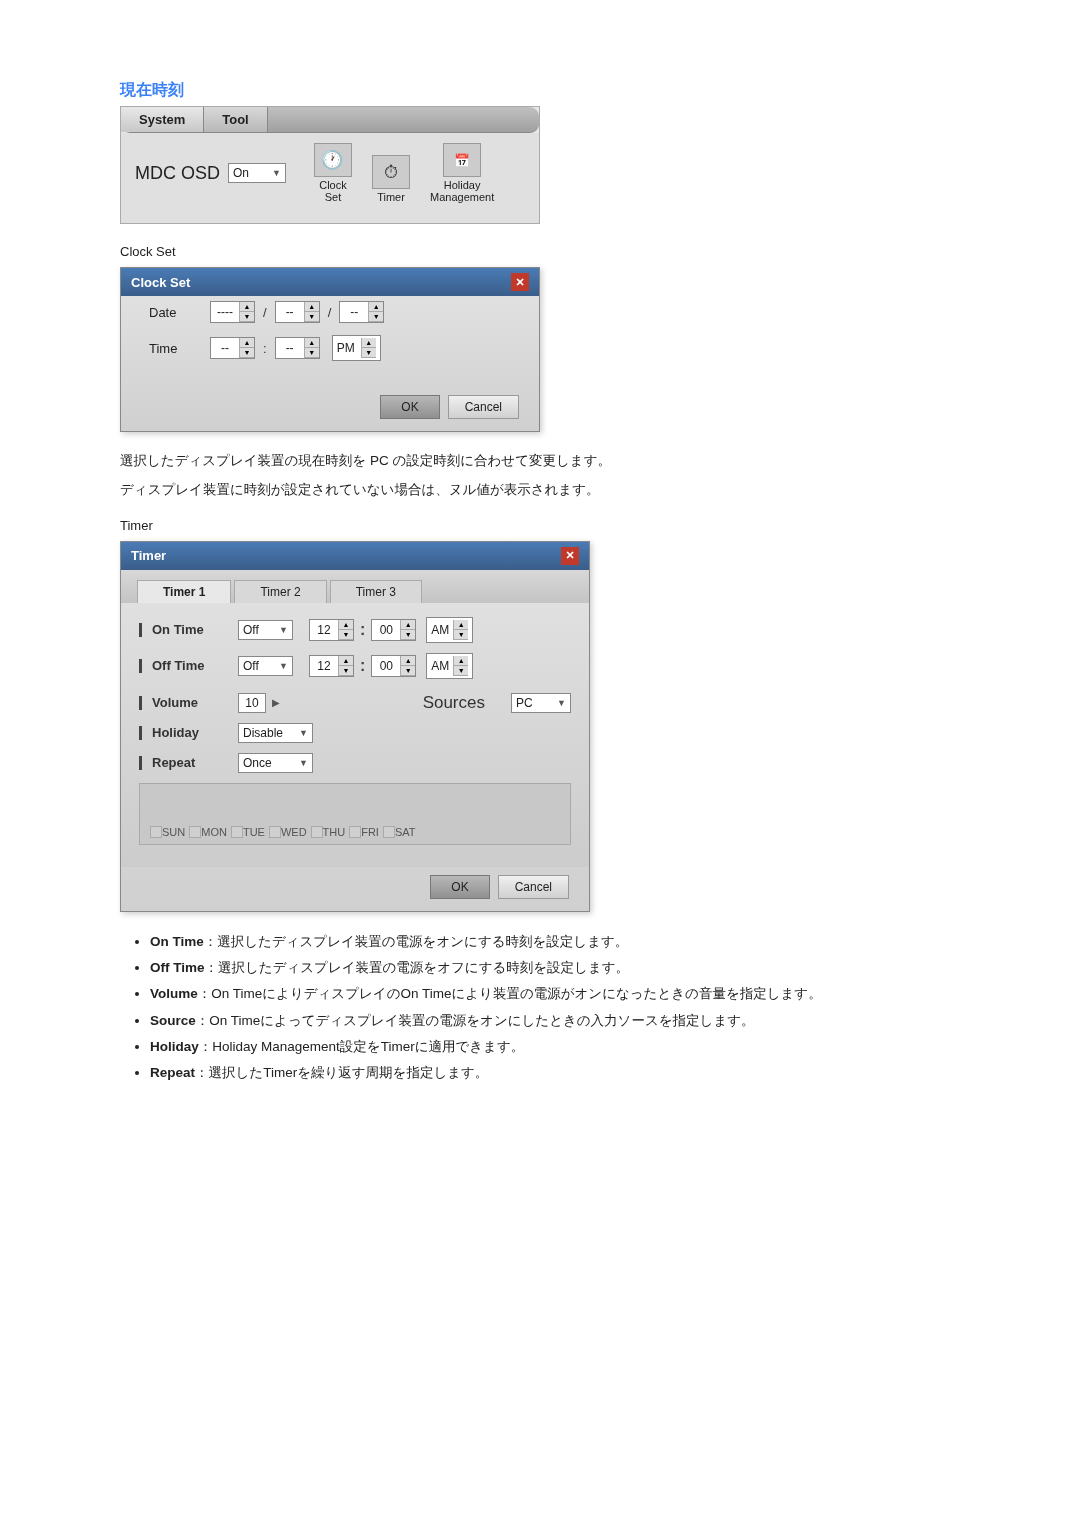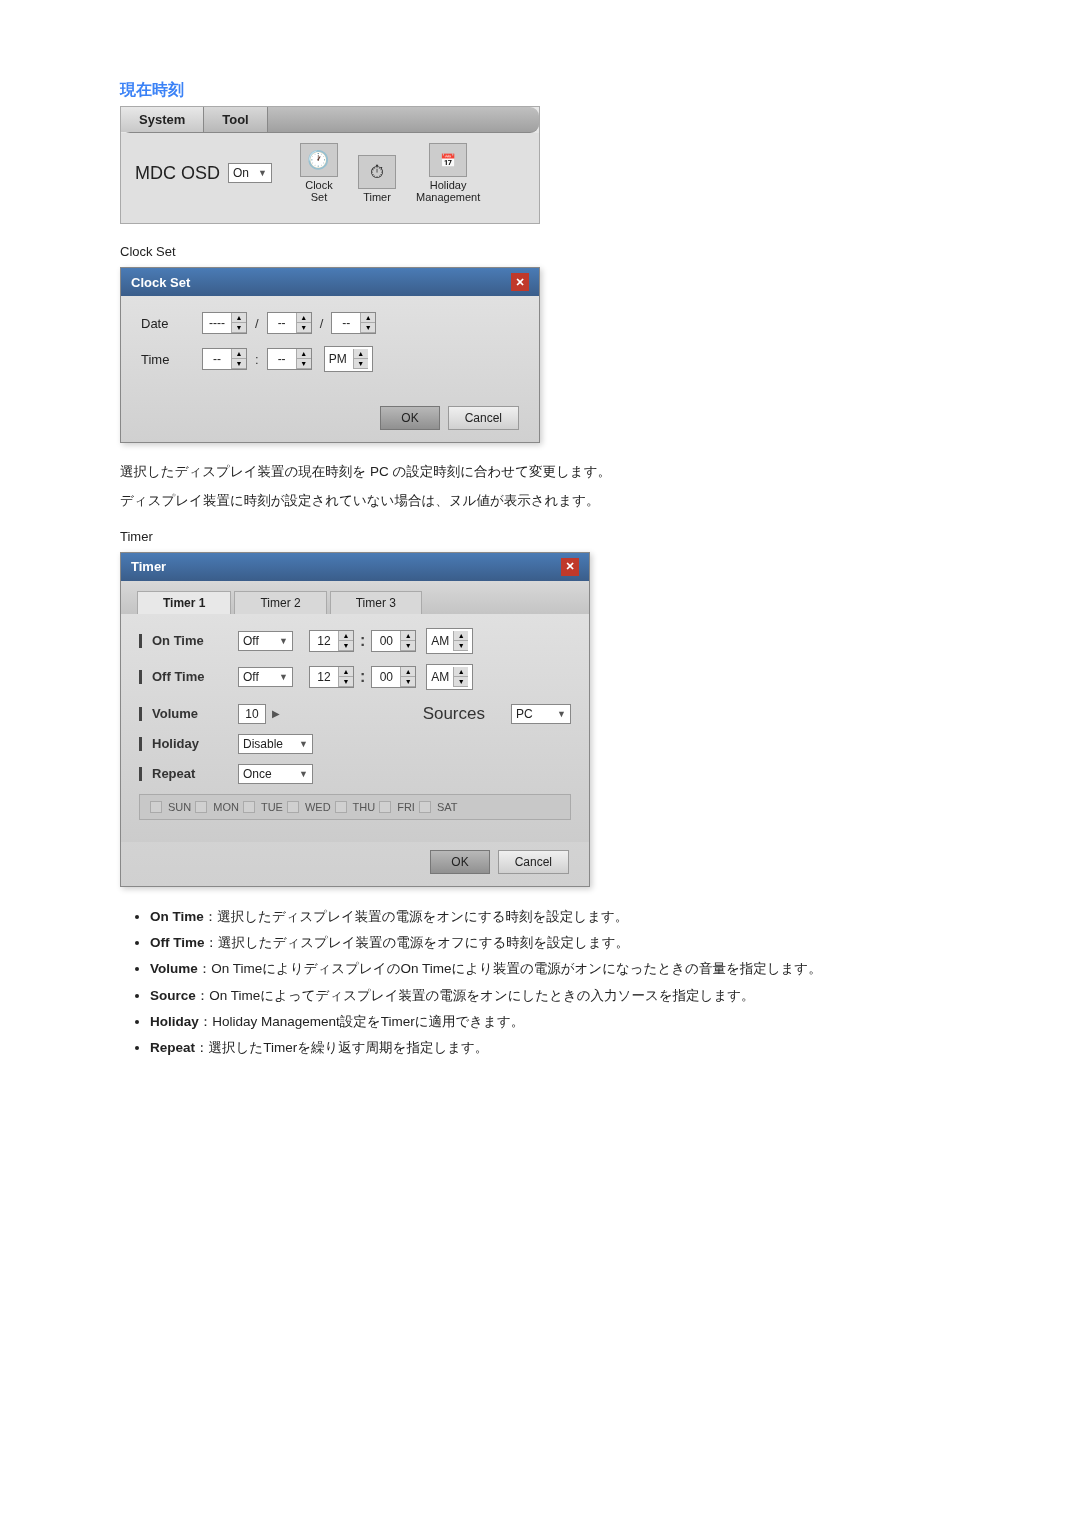--- a/index.html
+++ b/index.html
@@ -57,21 +57,21 @@
     .mdc-label {
       font-size: 18px;
       color: #222;
       min-width: 70px;
     }
     .mdc-select-small {
       background: #fff;
       border: 1px solid #888;
       padding: 2px 4px;
       font-size: 12px;
-      width: 44px;
+      width: 58px;
       display: flex;
       align-items: center;
       justify-content: space-between;
     }
     .dropdown-arrow {
       font-size: 9px;
       color: #555;
     }
 
     
@@ -133,21 +133,22 @@
       width: 18px;
       height: 18px;
       font-size: 11px;
       cursor: pointer;
       display: flex;
       align-items: center;
       justify-content: center;
       font-weight: bold;
     }
     .dialog-body {
-      padding: 16px 20px 14px;
+      padding: 5px 20px 14px;
+      margin-left: 8px;
     }
     .dialog-row {
       display: flex;
       align-items: center;
       margin-bottom: 12px;
       gap: 6px;
     }
     .dialog-field-label {
       font-size: 13px;
       min-width: 55px;
@@ -314,23 +315,24 @@
       background: #c8c8c8;
       padding: 6px 10px;
       border: 1px solid #aaa;
       margin: 8px 0;
       font-size: 11px;
       color: #555;
     }
     .day-checkbox {
       display: flex;
       align-items: center;
-      gap: 6px;
+      gap: 0;
       font-size: 11px;
       color: #555;
+      margin-top: 36px;
     }
     .checkbox-box {
       width: 12px;
       height: 12px;
       background: #d0d0d0;
       border: 1px solid #aaa;
     }
 
     
     .bullet-list {

